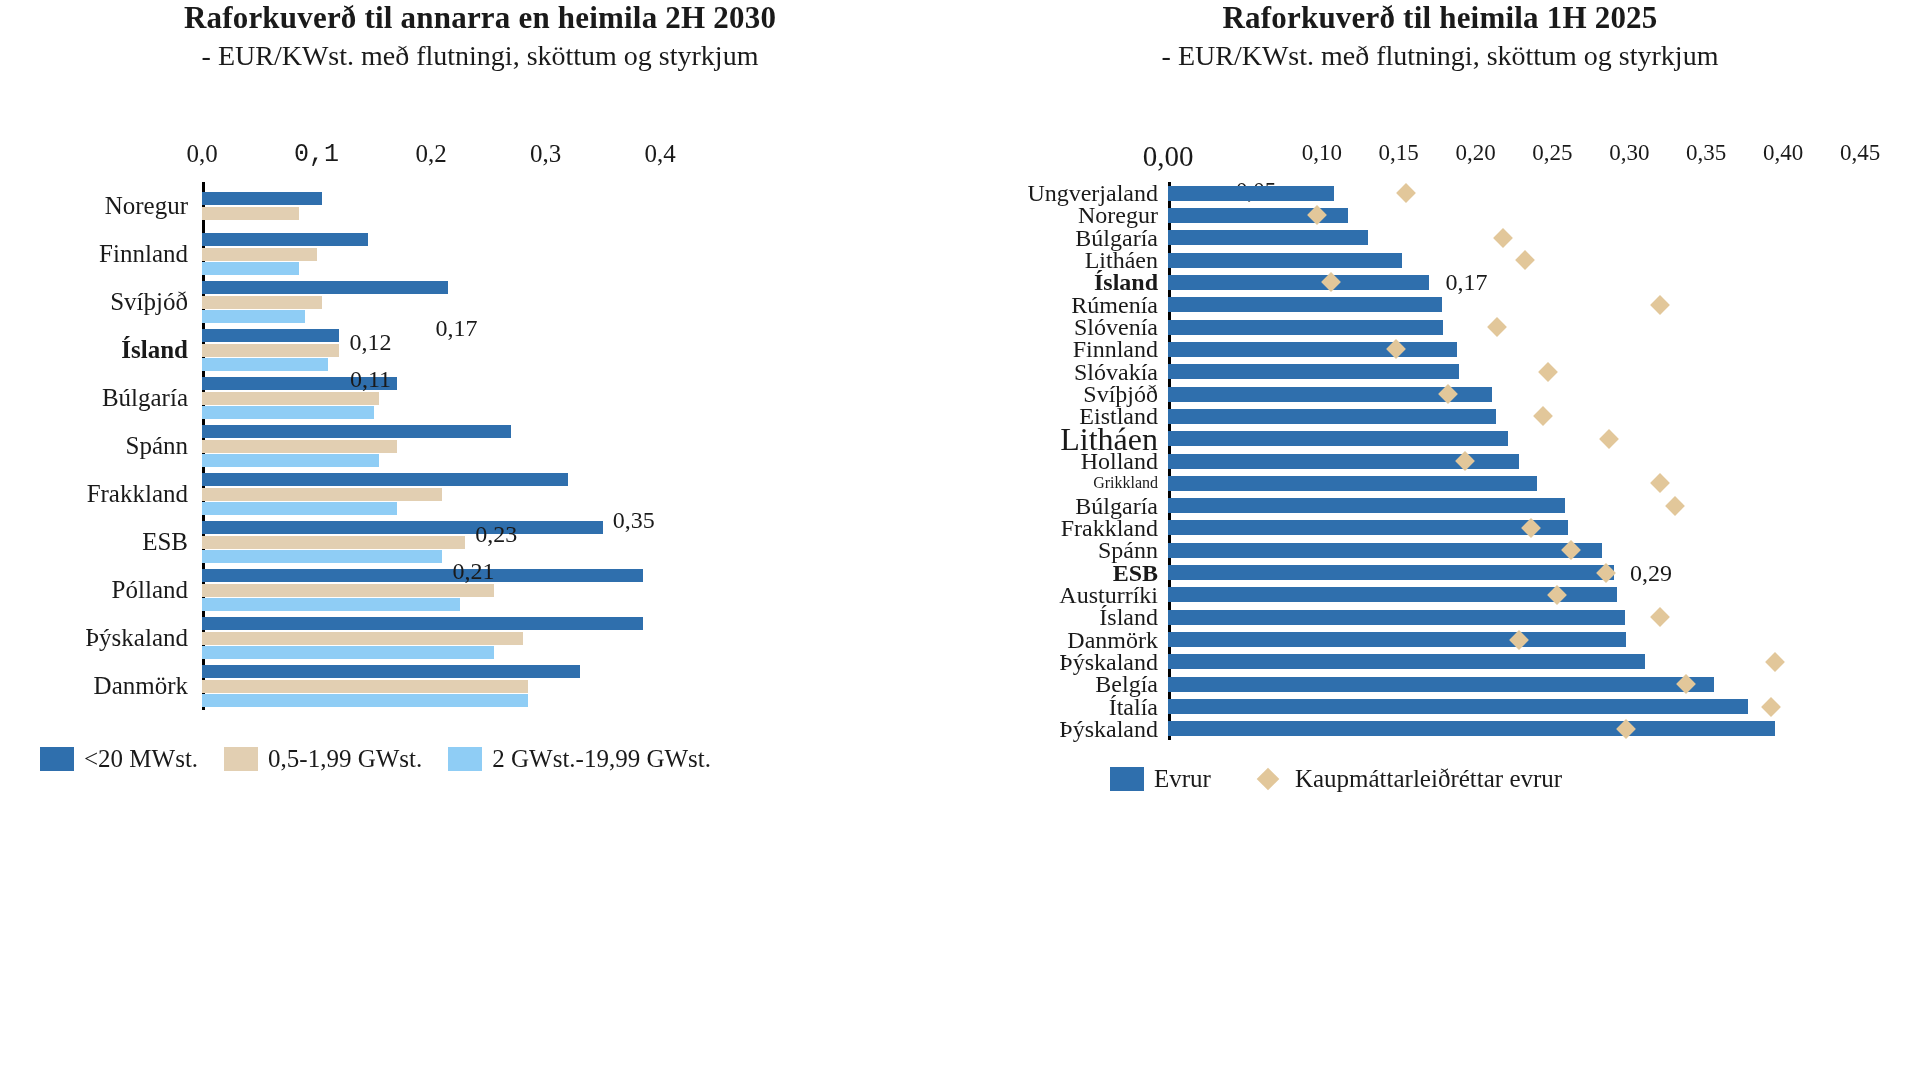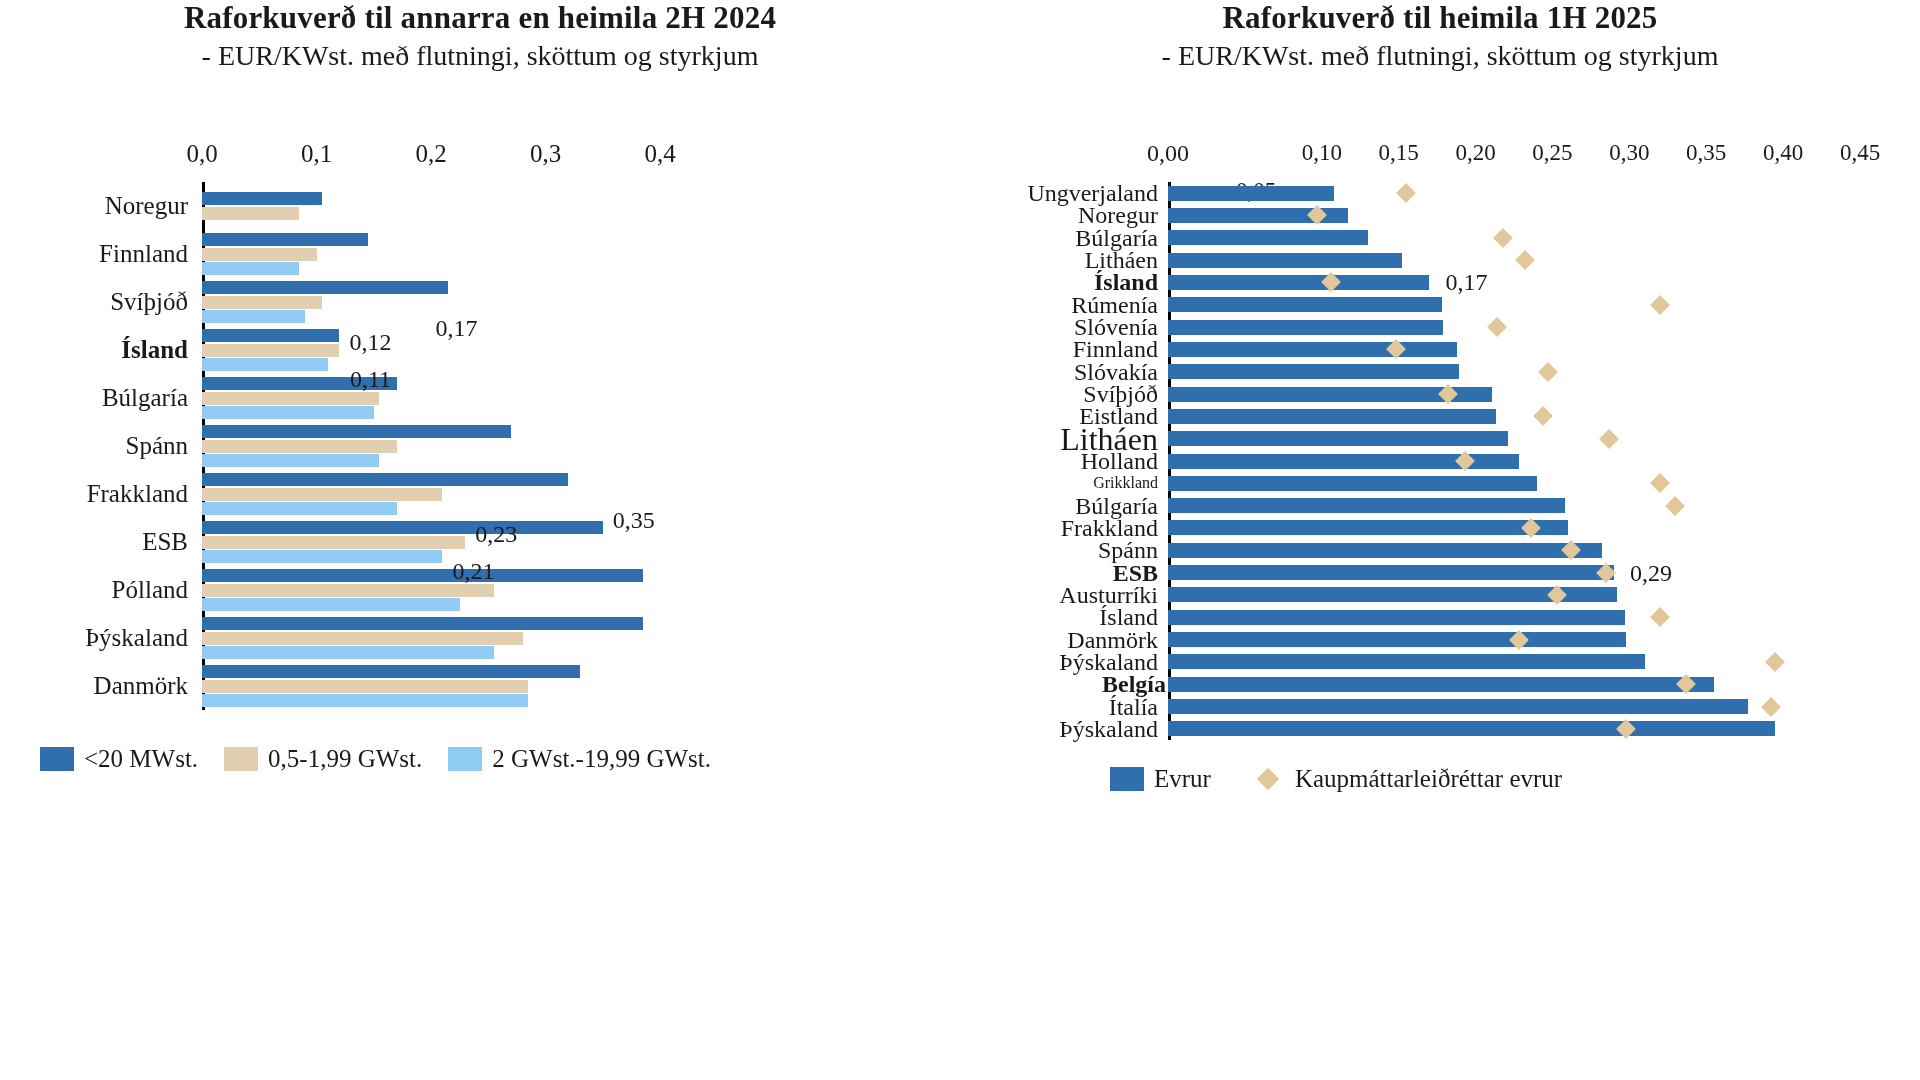--- a/index.html
+++ b/index.html
@@ -93,25 +93,25 @@
     width: 16px; height: 16px; background: #e2c79a;
     transform: rotate(45deg); margin: 0 9px;
   }
 </style>
 </head>
 <body>
 
 <div class="page">
 
   <div class="panel" id="panel-left">
-    <div class="chart-title">Raforkuverð til annarra en heimila 2H 2024</div>
+    <div class="chart-title">Raforkuverð til annarra en heimila 2H 2030</div>
     <div class="chart-subtitle">- EUR/KWst. með flutningi, sköttum og styrkjum</div>
     <div class="plot-wrap" id="plot-left" style="position: absolute; left: 0px; top: 0px; width: 960px; height: 760px;">
         <div class="axis-tick-label" style="left: 202px; top: 140px;">0,0</div>
-        <div class="axis-tick-label" style="left: 316.5px; top: 140px;">0,1</div>
+        <div class="axis-tick-label" style="left: 316.5px; top: 140px; font-family: Liberation Mono, monospace;">0,1</div>
         <div class="axis-tick-label" style="left: 431px; top: 140px;">0,2</div>
         <div class="axis-tick-label" style="left: 545.5px; top: 140px;">0,3</div>
         <div class="axis-tick-label" style="left: 660px; top: 140px;">0,4</div>
         <div class="axis-line" style="left: 202px; top: 182px; width: 3px; height: 528px;"></div>
         <div class="cat-label" style="width: 188px; left: 0px; top: 206px;">Noregur</div>
         <div class="bar c1" style="left: 202px; top: 192.25px; width: 120.225px;"></div>
         <div class="bar c2" style="left: 202px; top: 206.75px; width: 97.325px;"></div>
         <div class="cat-label" style="width: 188px; left: 0px; top: 254px;">Finnland</div>
         <div class="bar c1" style="left: 202px; top: 233px; width: 166.025px;"></div>
         <div class="bar c2" style="left: 202px; top: 247.5px; width: 114.5px;"></div>
@@ -172,21 +172,21 @@
           <span class="swatch c3"></span>
           <span>2 GWst.-19,99 GWst.</span>
         </div>
       </div>
   </div>
 
   <div class="panel" id="panel-right">
     <div class="chart-title">Raforkuverð til heimila 1H 2025</div>
     <div class="chart-subtitle">- EUR/KWst. með flutningi, sköttum og styrkjum</div>
     <div class="plot-wrap" id="plot-right" style="position: absolute; left: 0px; top: 0px; width: 960px; height: 780px;">
-        <div class="axis-tick-label" style="left: 208px; top: 140px; font-size: 24px;">0,00</div>
+        <div class="axis-tick-label" style="left: 208px; top: 140px; font-size: 29px;">0,00</div>
         <div class="axis-tick-label" style="left: 296px; top: 140px; font-size: 23px; margin-top: 38px;">0,05</div>
         <div class="axis-tick-label" style="left: 361.778px; top: 140px; font-size: 23px;">0,10</div>
         <div class="axis-tick-label" style="left: 438.667px; top: 140px; font-size: 23px;">0,15</div>
         <div class="axis-tick-label" style="left: 515.556px; top: 140px; font-size: 23px;">0,20</div>
         <div class="axis-tick-label" style="left: 592.444px; top: 140px; font-size: 23px;">0,25</div>
         <div class="axis-tick-label" style="left: 669.333px; top: 140px; font-size: 23px;">0,30</div>
         <div class="axis-tick-label" style="left: 746.222px; top: 140px; font-size: 23px;">0,35</div>
         <div class="axis-tick-label" style="left: 823.111px; top: 140px; font-size: 23px;">0,40</div>
         <div class="axis-tick-label" style="left: 900px; top: 140px; font-size: 23px;">0,45</div>
         <div class="axis-line" style="left: 208px; top: 182px; width: 3px; height: 558px;"></div>
@@ -249,21 +249,21 @@
         <div class="diamond" style="left: 597.058px; top: 594.92px;"></div>
         <div class="cat-label" style="width: 198px; left: 0px; top: 617.24px; font-size: 24px;">Ísland</div>
         <div class="bar c1" style="left: 208px; top: 609.74px; height: 15px; width: 456.72px;"></div>
         <div class="diamond" style="left: 700.089px; top: 617.24px;"></div>
         <div class="cat-label" style="width: 198px; left: 0px; top: 639.56px; font-size: 24px;">Danmörk</div>
         <div class="bar c1" style="left: 208px; top: 632.06px; height: 15px; width: 458.258px;"></div>
         <div class="diamond" style="left: 558.613px; top: 639.56px;"></div>
         <div class="cat-label" style="width: 198px; left: 0px; top: 661.88px; font-size: 24px;">Þýskaland</div>
         <div class="bar c1" style="left: 208px; top: 654.38px; height: 15px; width: 476.711px;"></div>
         <div class="diamond" style="left: 815.422px; top: 661.88px;"></div>
-        <div class="cat-label" style="width: 198px; left: 8px; top: 684.2px; font-size: 24px; font-weight: bold;">Belgía</div>
+        <div class="cat-label" style="width: 198px; left: 0px; top: 684.2px; font-size: 24px;">Belgía</div>
         <div class="bar c1" style="left: 208px; top: 676.7px; height: 15px; width: 545.911px;"></div>
         <div class="diamond" style="left: 726.231px; top: 684.2px;"></div>
         <div class="cat-label" style="width: 198px; left: 0px; top: 706.52px; font-size: 24px;">Ítalía</div>
         <div class="bar c1" style="left: 208px; top: 699.02px; height: 15px; width: 579.742px;"></div>
         <div class="diamond" style="left: 810.809px; top: 706.52px;"></div>
         <div class="cat-label" style="width: 198px; left: 0px; top: 728.84px; font-size: 24px;">Þýskaland</div>
         <div class="bar c1" style="left: 208px; top: 721.34px; height: 15px; width: 607.422px;"></div>
         <div class="diamond" style="left: 666.258px; top: 728.84px;"></div>
         <div class="value-label" style="left: 485.422px; top: 282.44px;">0,17</div>
         <div class="value-label" style="left: 669.956px; top: 572.6px;">0,29</div>

